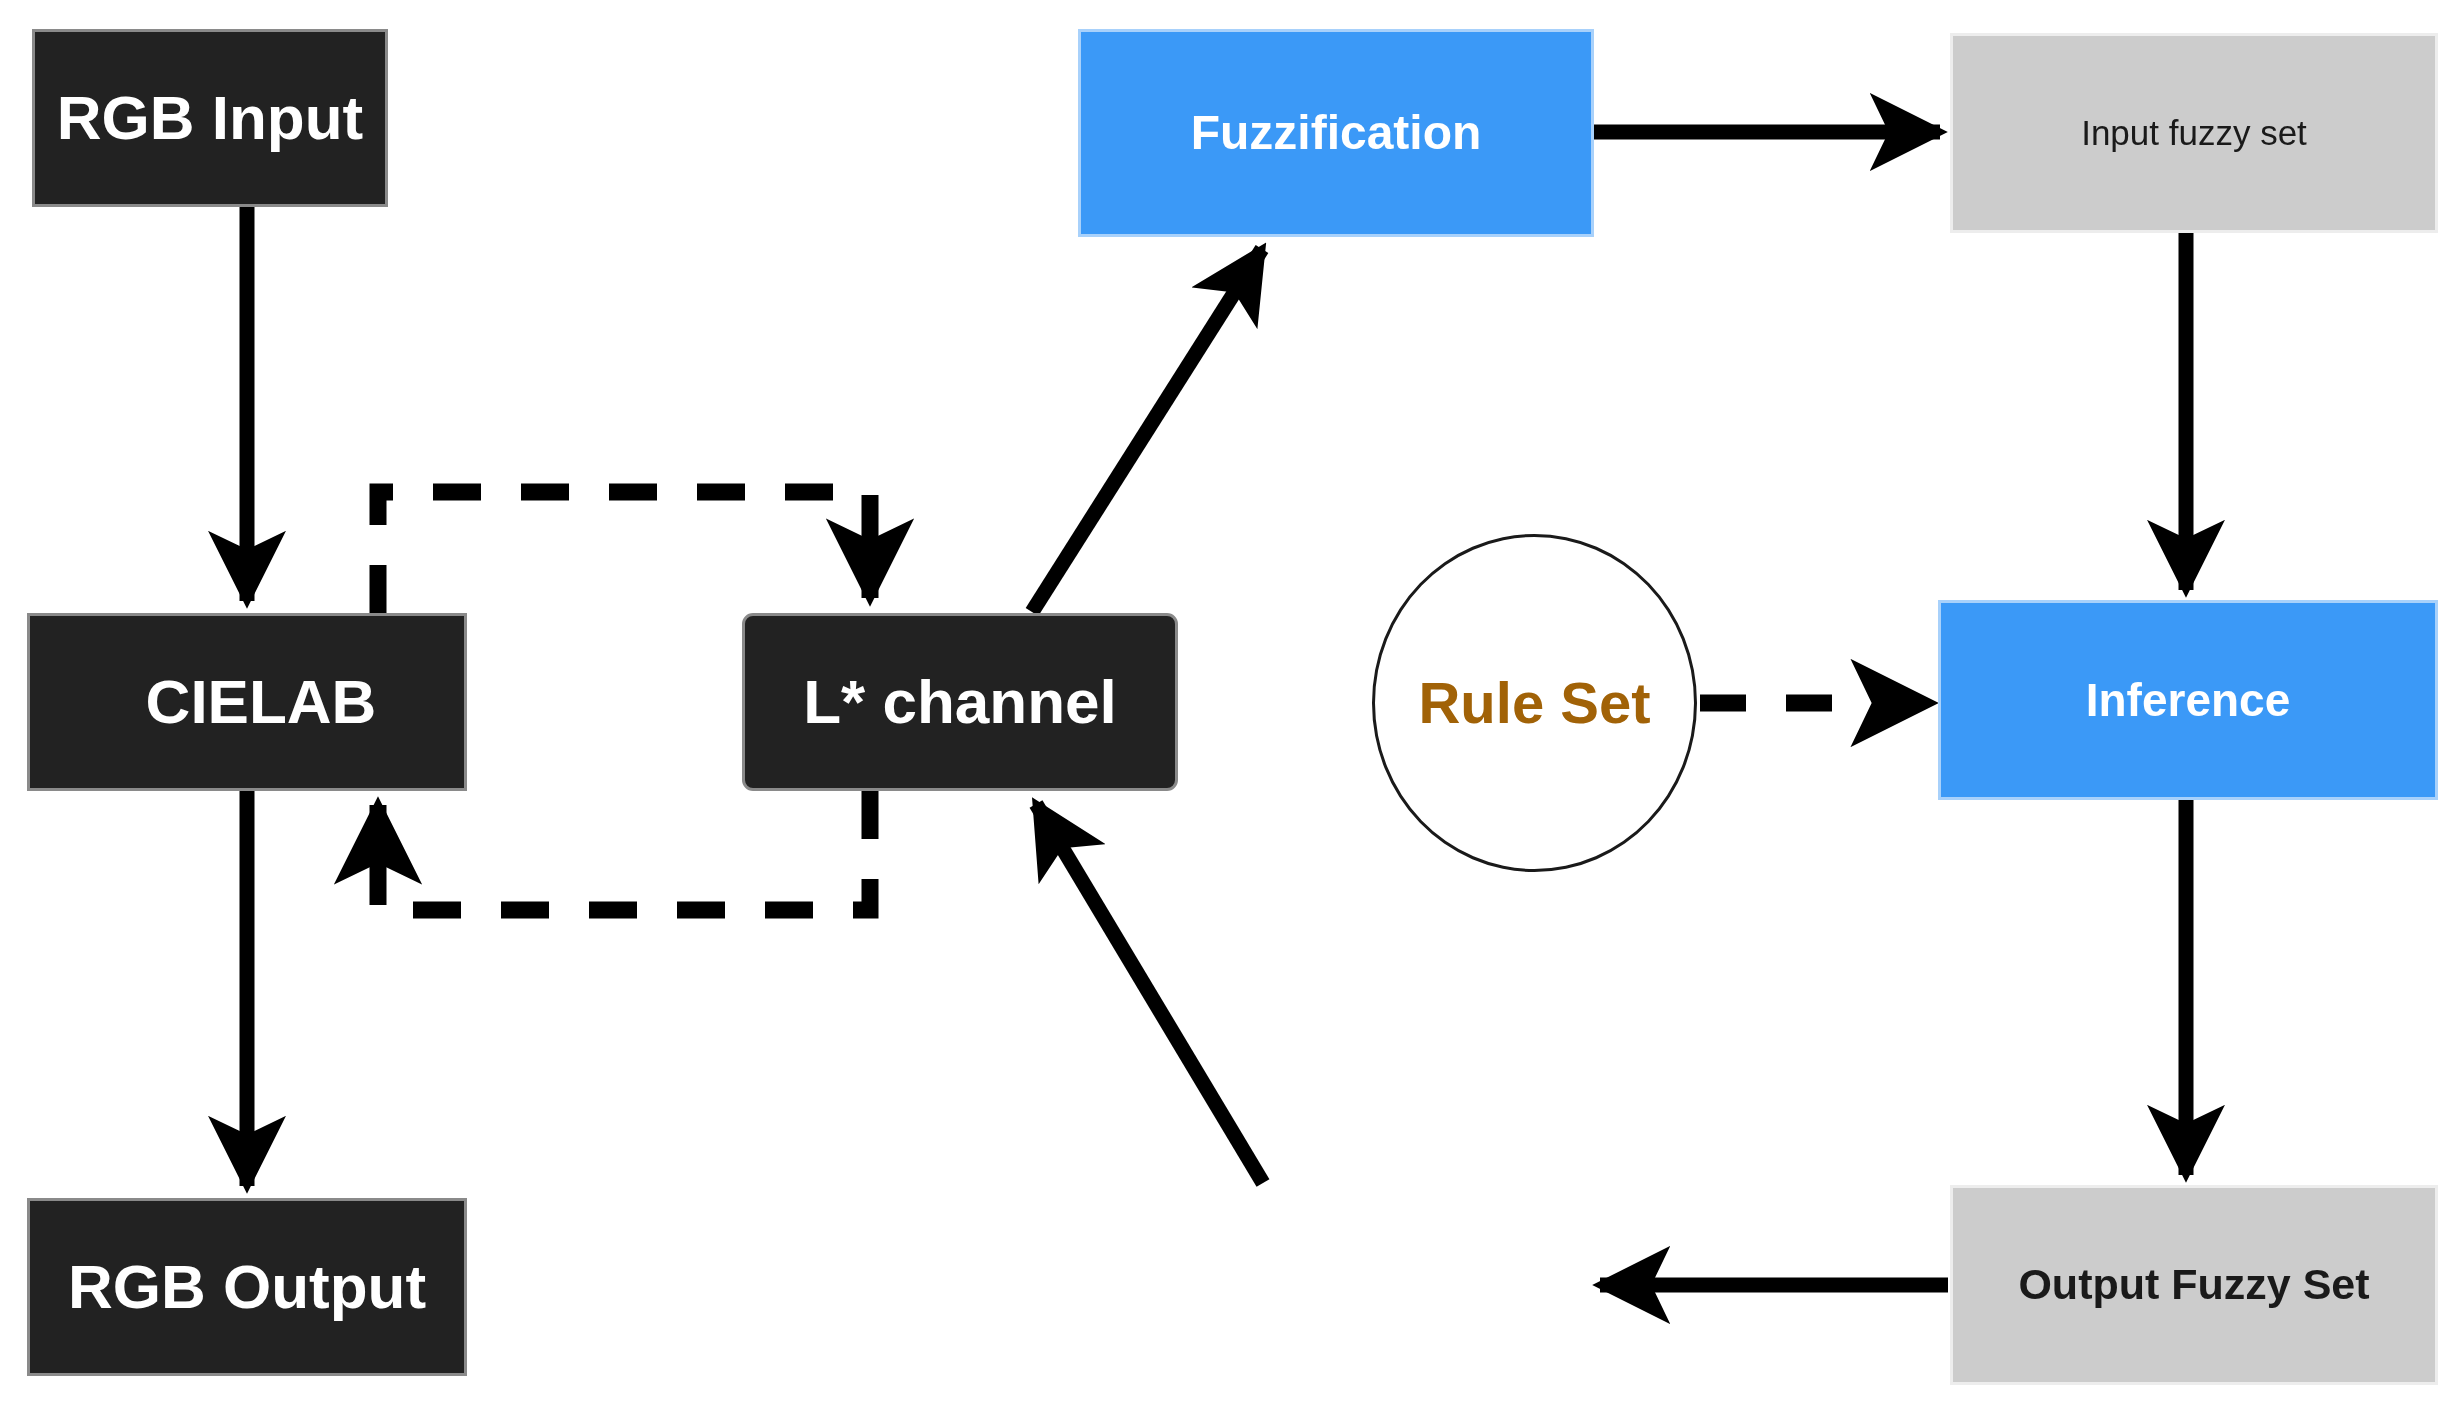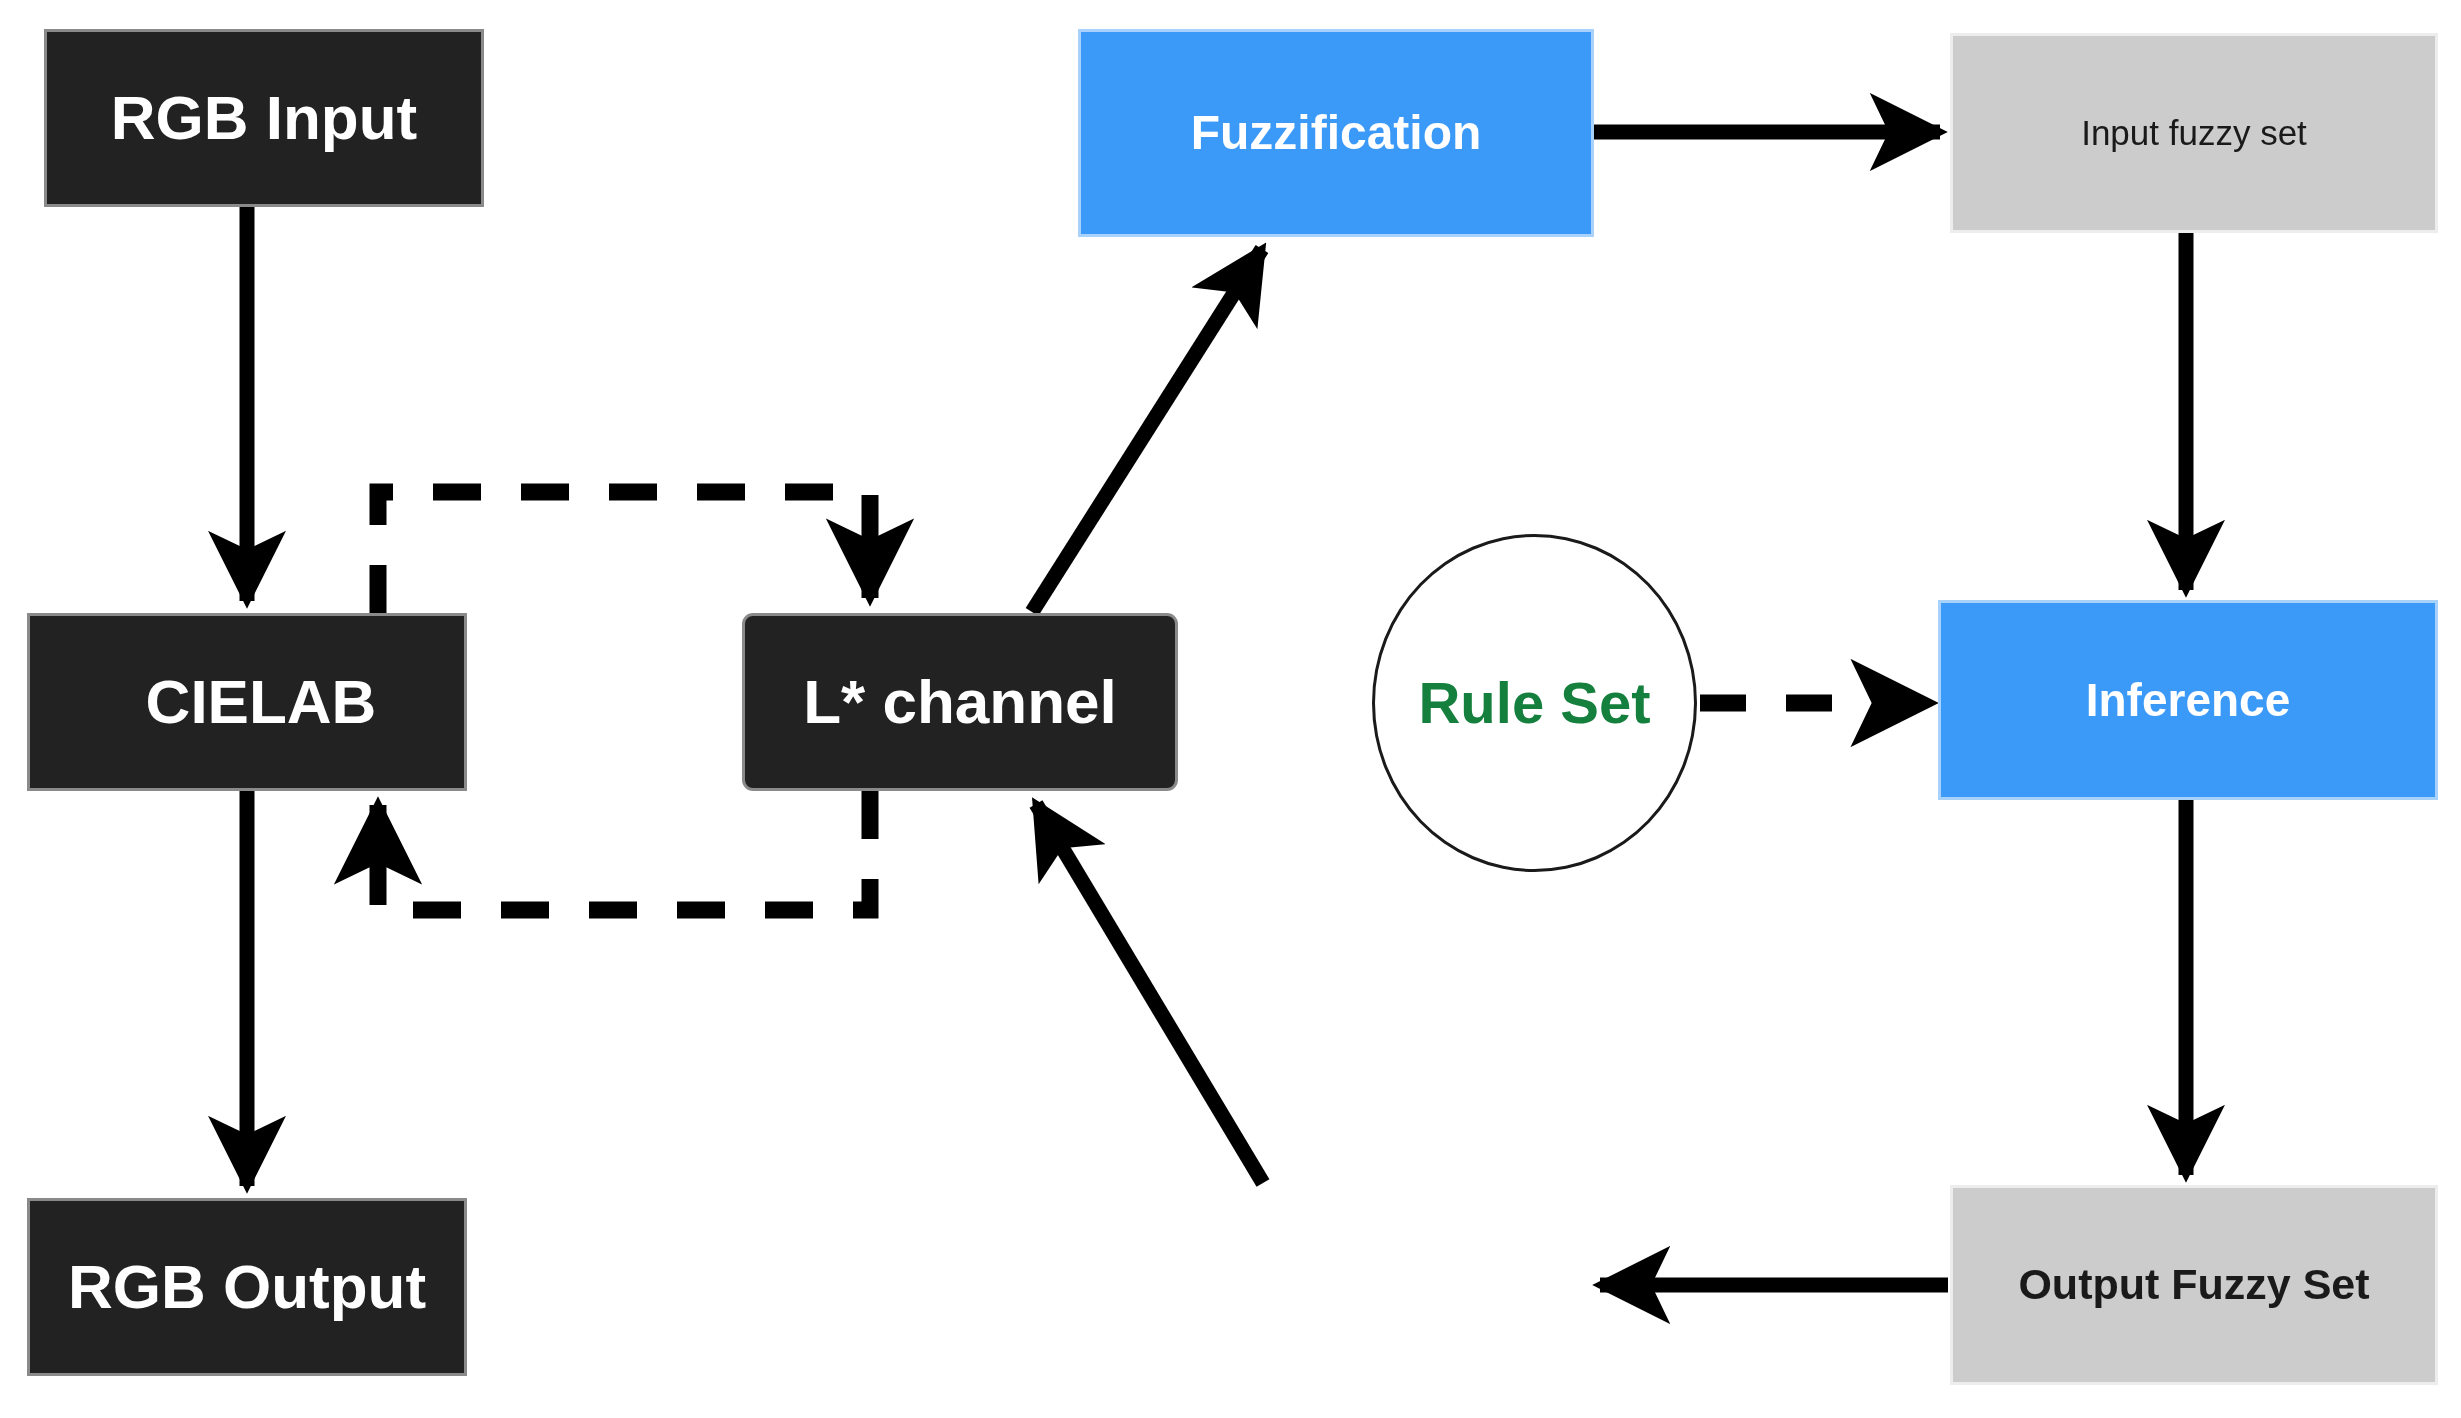--- a/index.html
+++ b/index.html
@@ -40,21 +40,21 @@
   .node-gray {
     background: #CCCCCC;
     border: 3px solid #EDEDED;
     color: #1a1a1a;
   }
   .node-gray.bold { font-weight: bold; }
   .node-circle {
     background: #ffffff;
     border: 3px solid #1a1a1a;
     border-radius: 50%;
-    color: #15803d;
+    color: #a16207;
     font-weight: bold;
   }
   #edges {
     position: absolute;
     left: 0;
     top: 0;
     width: 2461px;
     height: 1418px;
     pointer-events: none;
   }
@@ -94,21 +94,21 @@
 
     <line x1="1700" y1="703" x2="1930" y2="703" stroke="#000000" stroke-width="17" stroke-dasharray="46 40" marker-end="url(#arrow)"></line>
 
     <line x1="2186" y1="800" x2="2186" y2="1175" stroke="#000000" stroke-width="15" marker-end="url(#arrow)"></line>
 
     <line x1="1948" y1="1285" x2="1600" y2="1285" stroke="#000000" stroke-width="15" marker-end="url(#arrow)"></line>
 
     <line x1="1263" y1="1183" x2="1036" y2="804" stroke="#000000" stroke-width="15" marker-end="url(#arrow)"></line>
   </svg>
 
-  <div class="node node-dark" style="left:44px; top:29px; width:440px; height:178px; font-size:62px;text-align:right;">
+  <div class="node node-dark" style="left:32px; top:29px; width:356px; height:178px; font-size:62px;text-align:right;">
     <span class="label">RGB Input</span>
   </div>
 
   <div class="node node-dark" style="left:27px; top:613px; width:440px; height:178px; font-size:62px;padding-left:28px;">
     <span class="label">CIELAB</span>
   </div>
 
   <div class="node node-dark" style="left:27px; top:1198px; width:440px; height:178px; font-size:62px;">
     <span class="label">RGB Output</span>
   </div>

